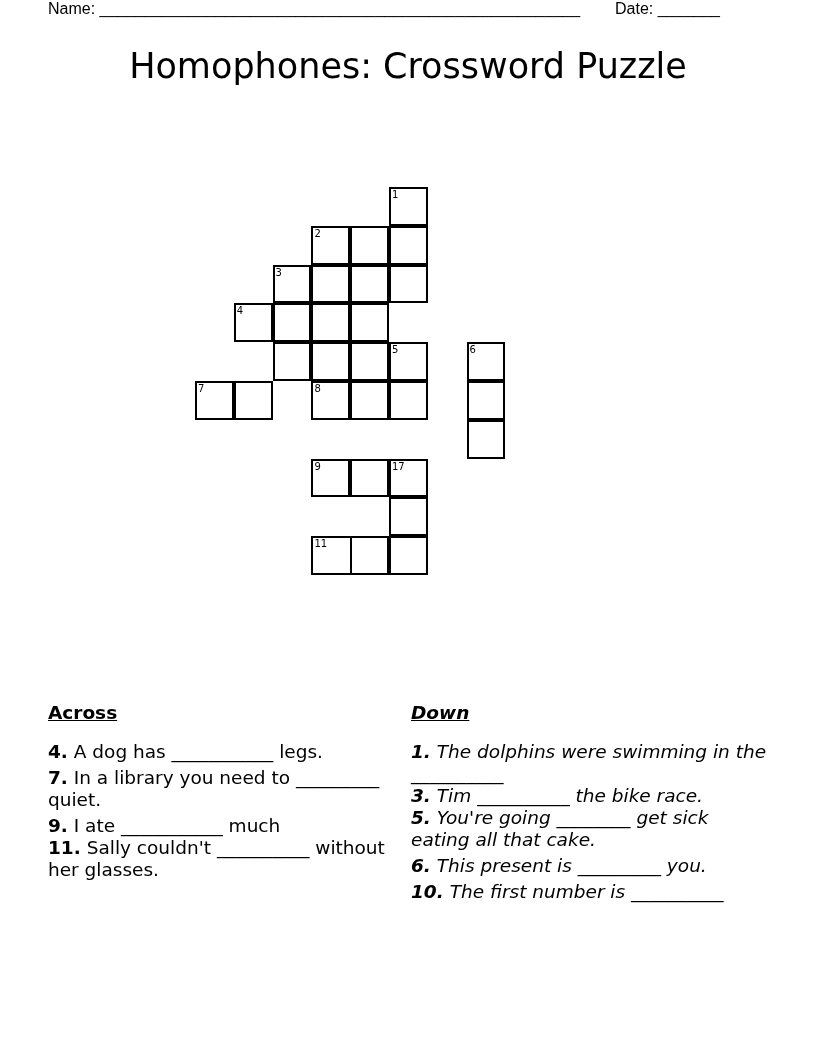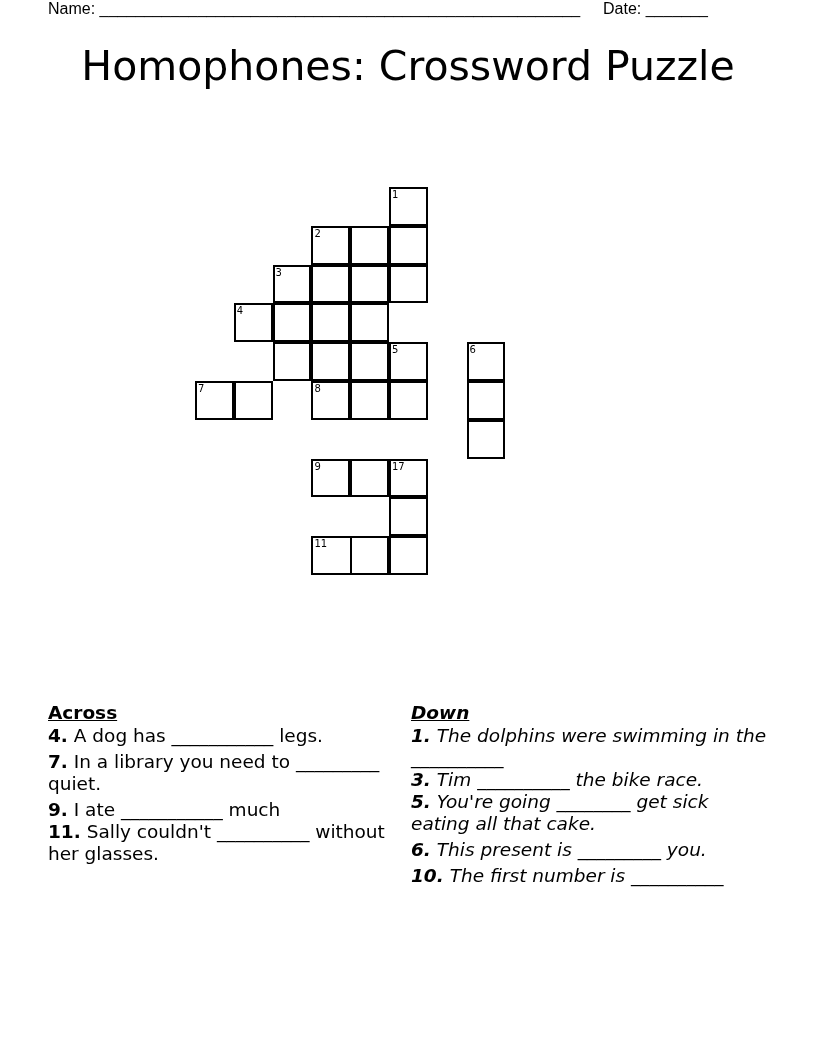--- a/index.html
+++ b/index.html
@@ -1,27 +1,27 @@
 <!DOCTYPE html>
 <html><head>
 <meta charset="utf-8">
 <style>
   html, body { margin:0; padding:0; background:#fff; }
   body { width:816px; height:1056px; position:relative; overflow:hidden; color:#000; }
   .header-line { position:absolute; top:0; left:48px; width:700px; font-family:"Liberation Sans", sans-serif; font-size:16px; line-height:18px; }
   .name-label { position:absolute; left:0; top:0;text-align:center; }
-  .date-label { position:absolute; left:555px; top:0; }
-  .title { position:absolute; top:38px; left:0; width:816px; text-align:center; font-family:"DejaVu Sans", sans-serif; font-size:41px; line-height:56px; letter-spacing:0px; }
+  .date-label { position:absolute; left:567px; top:0; }
+  .title { position:absolute; top:38px; left:0; width:816px; text-align:center; font-family:"DejaVu Sans", sans-serif; font-size:35px; line-height:56px; letter-spacing:0px; }
   .grid { position:absolute; left:0; top:0; }
   .cell { position:absolute; width:38.8px; height:38.8px; box-sizing:border-box; border:2px solid #000; background:#fff; }
   .cell .num { position:absolute; left:1px; top:0px; font-family:"DejaVu Sans", sans-serif; font-size:10px; line-height:12px; }
   .clues { position:absolute; top:702px; font-family:"DejaVu Sans", sans-serif; font-size:18.5px; line-height:22px; }
   .clues.across { left:48px; width:345px; }
   .clues.down { left:411px; width:360px;font-style:italic; }
-  .clue-head { font-weight:bold; text-decoration:underline; margin-bottom:1px; }
+  .clue-head { font-weight:bold; text-decoration:underline; margin-bottom:17px; }
   .clue { margin-bottom:4px; }
   .clue.tight { margin-bottom:0; }
   .clue b { font-weight:bold; }
 </style>
 </head>
 <body>
 
 <div class="header-line">
   <span class="name-label">Name: ______________________________________________________</span>
   <span class="date-label">Date: _______</span>

